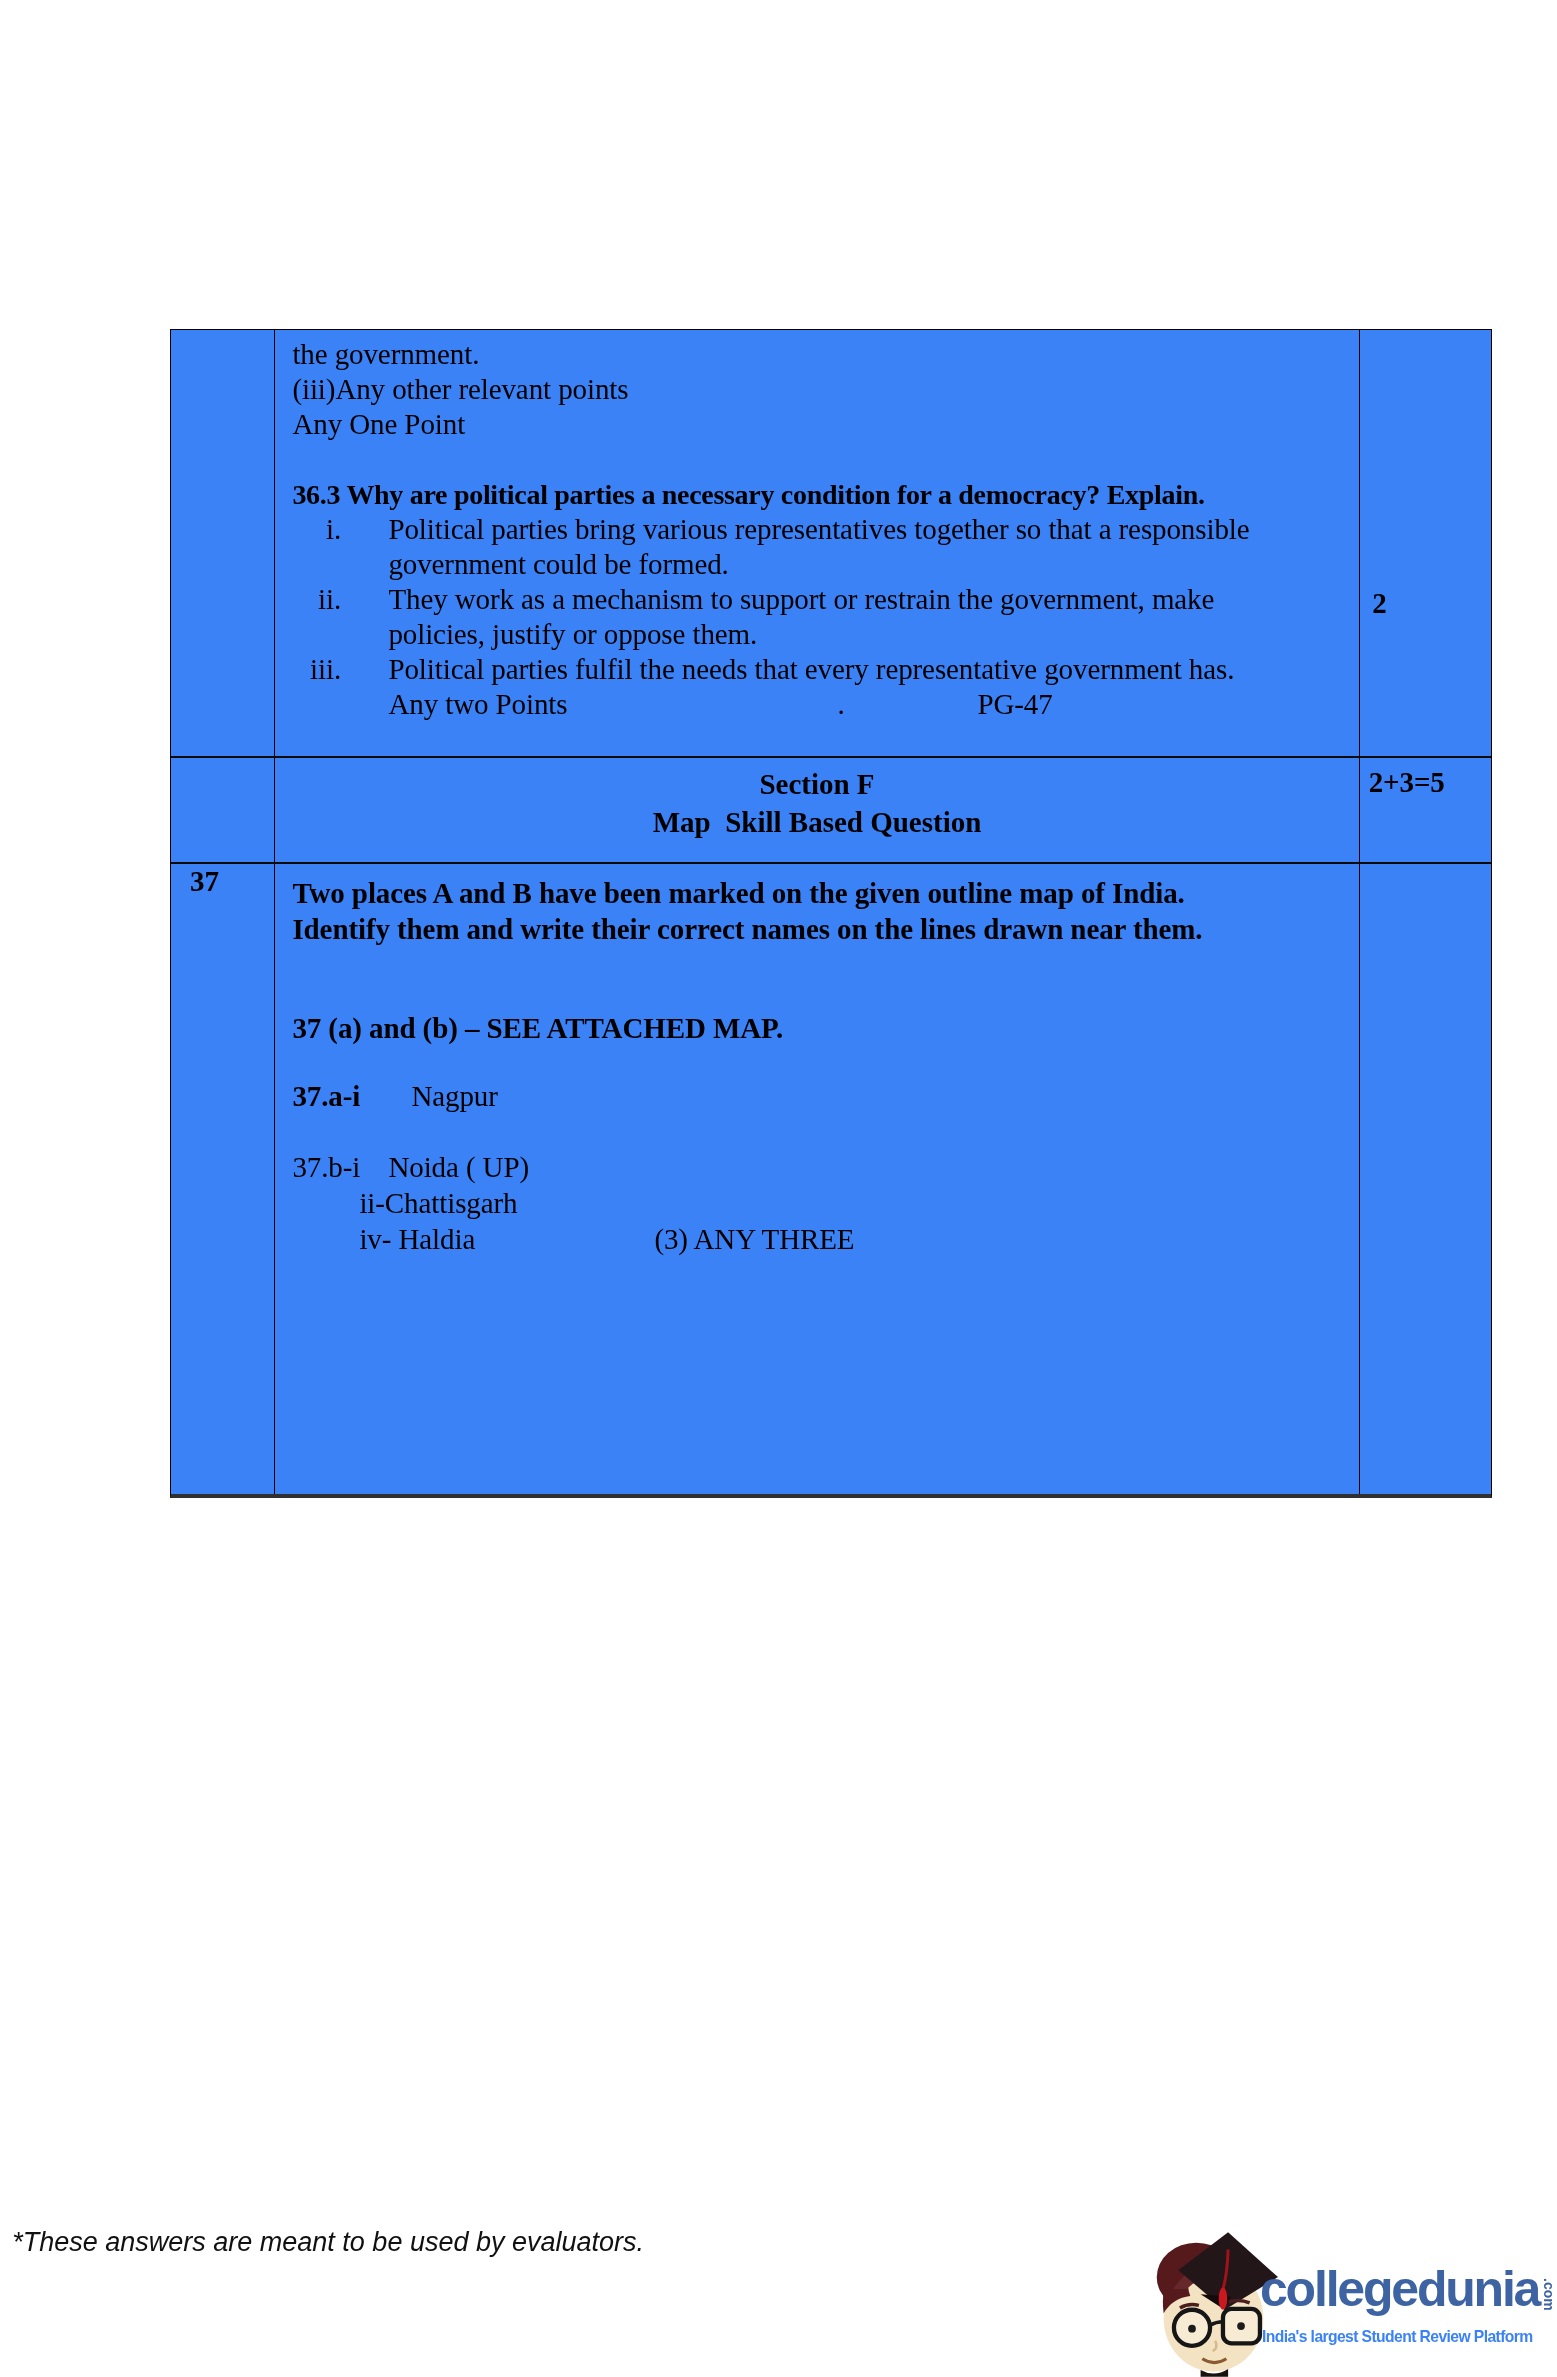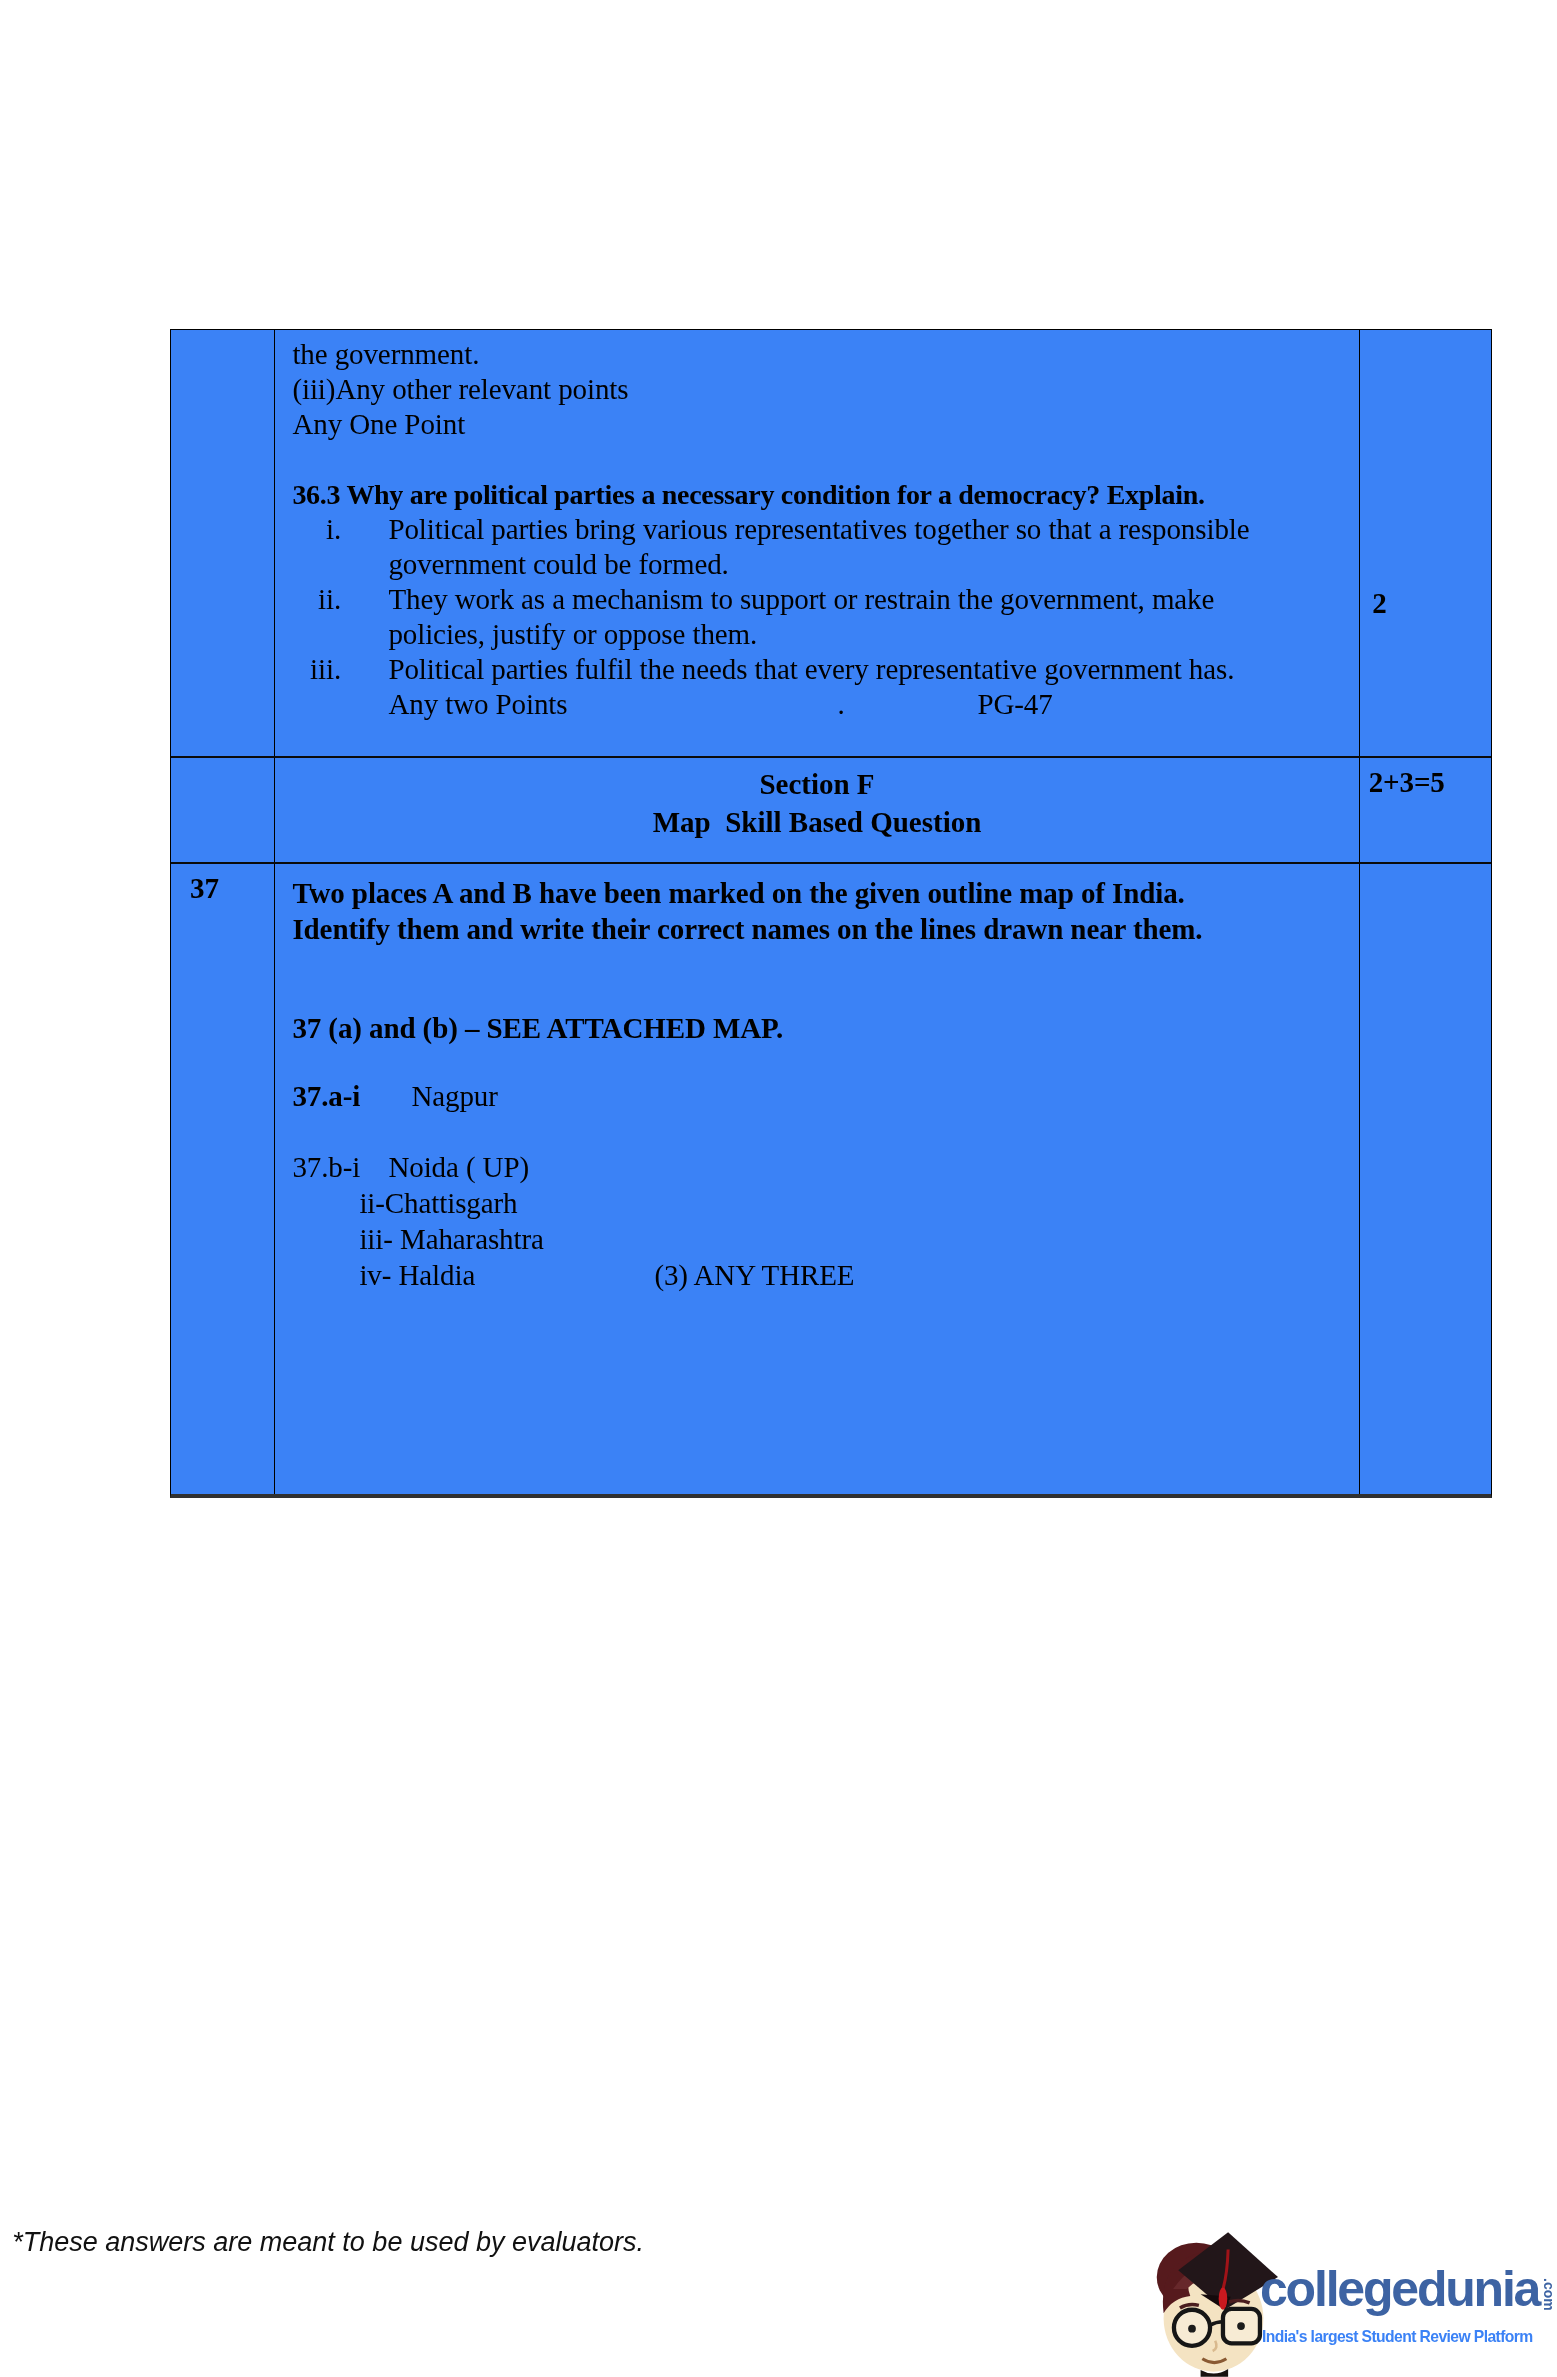--- a/index.html
+++ b/index.html
@@ -35,21 +35,21 @@
   .anytwo-line .dot { position:absolute; left:545px; }
   .anytwo-line .pg  { position:absolute; left:685px; }
   .q36-marks { padding:256px 0 0 12.2px; font-weight:bold; }
 
   
   .sec-body { text-align:center; padding-top:7px; font-weight:bold; line-height:38px; font-size:29px; }
   .sec-sub  { white-space:pre; }
   .sec-marks { padding:7px 0 0 8.7px; font-weight:bold; }
 
   
-  .q37-num  { padding:7px 0 0 19px; font-weight:bold; }
+  .q37-num  { padding:0 0 0 19px; font-weight:bold; }
   .q37-body { padding:10.5px 14px 0 17.4px; }
   .q37-q { font-weight:bold; }
   .see-map { font-weight:bold; margin-top:63px; }
   .a-line { margin-top:32px; }
   .a-line .lbl { font-weight:bold; display:inline-block; width:119px; }
   .a2-line { position:relative; padding-left:59px; }
   .a2-line .mk { position:absolute; left:385px; }
   .b-line { margin-top:35px; }
   .b-line .lbl { display:inline-block; width:96px; }
   .b-ind { padding-left:67px; }
@@ -145,21 +145,20 @@
       <div class="see-map">37 (a) and (b) – SEE ATTACHED MAP.</div>
 
       <div class="a-line">
         <span class="lbl">37.a-i</span><span>Nagpur</span>
       </div>
 
       <div class="b-line">
         <span class="lbl">37.b-i</span><span>Noida ( UP)</span>
       </div>
       <div class="b-ind">ii-Chattisgarh</div>
-      <div class="b-ind">iii- Maharashtra</div>
       <div class="b4-line">
         <span>iv- Haldia</span>
         <span class="mk">(3) ANY THREE</span>
       </div>
     </div>
     <div class="c-marks"></div>
   </div>
 </div>
 
 <div class="footnote">*These answers are meant to be used by evaluators.</div>

